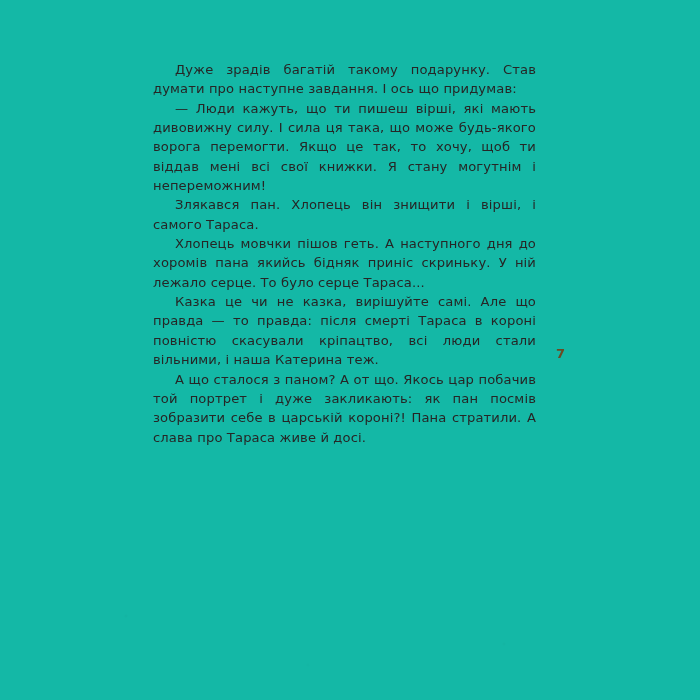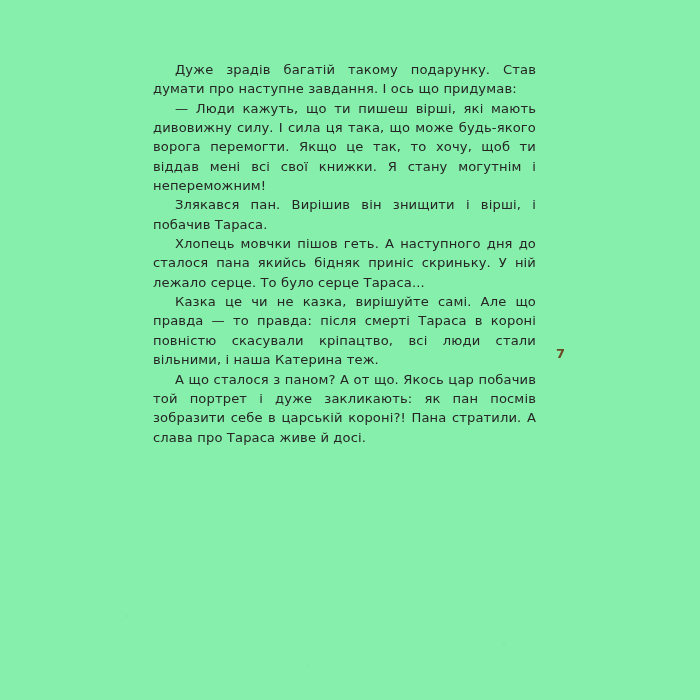--- a/index.html
+++ b/index.html
@@ -63,26 +63,26 @@
     top: 346px;
     font-size: 13px;
     font-weight: 600;
     color: #6b4a23;
     letter-spacing: 0;
   }
 </style>
 </head>
 <body>
 
-<div id="page" style="background: #86efac; padding-left: 13px;">
+<div id="page" style="background: #14b8a6; padding-left: 13px;">
 
   <div id="text-column" style="color: rgb(38, 38, 38);">
     <p class="para">Дуже зрадів багатій такому подарунку. Став думати про наступне завдання. І ось що придумав:</p>
     <p class="para">— Люди кажуть, що ти пишеш вірші, які мають дивовижну силу. І сила ця така, що може будь-якого ворога перемогти. Якщо це так, то хочу, щоб ти віддав мені всі свої книжки. Я стану могутнім і непереможним!</p>
-    <p class="para">Злякався пан. Вирішив він знищити і вірші, і побачив Тараса.</p>
-    <p class="para">Хлопець мовчки пішов геть. А наступного дня до сталося пана якийсь бідняк приніс скриньку. У ній лежало серце. То було серце Тараса...</p>
+    <p class="para">Злякався пан. Хлопець він знищити і вірші, і самого Тараса.</p>
+    <p class="para">Хлопець мовчки пішов геть. А наступного дня до хоромів пана якийсь бідняк приніс скриньку. У ній лежало серце. То було серце Тараса...</p>
     <p class="para">Казка це чи не казка, вирішуйте самі. Але що правда — то правда: після смерті Тараса в короні повністю скасували кріпацтво, всі люди стали вільними, і наша Катерина теж.</p>
     <p class="para">А що сталося з паном? А от що. Якось цар побачив той портрет і дуже закликають: як пан посмів зобразити себе в царській короні?! Пана стратили. А слава про Тараса живе й досі.</p>
   </div>
 
   <div id="page-number" style="color: rgb(107, 74, 35);">7</div>
 
 </div>
 
 </body></html>

